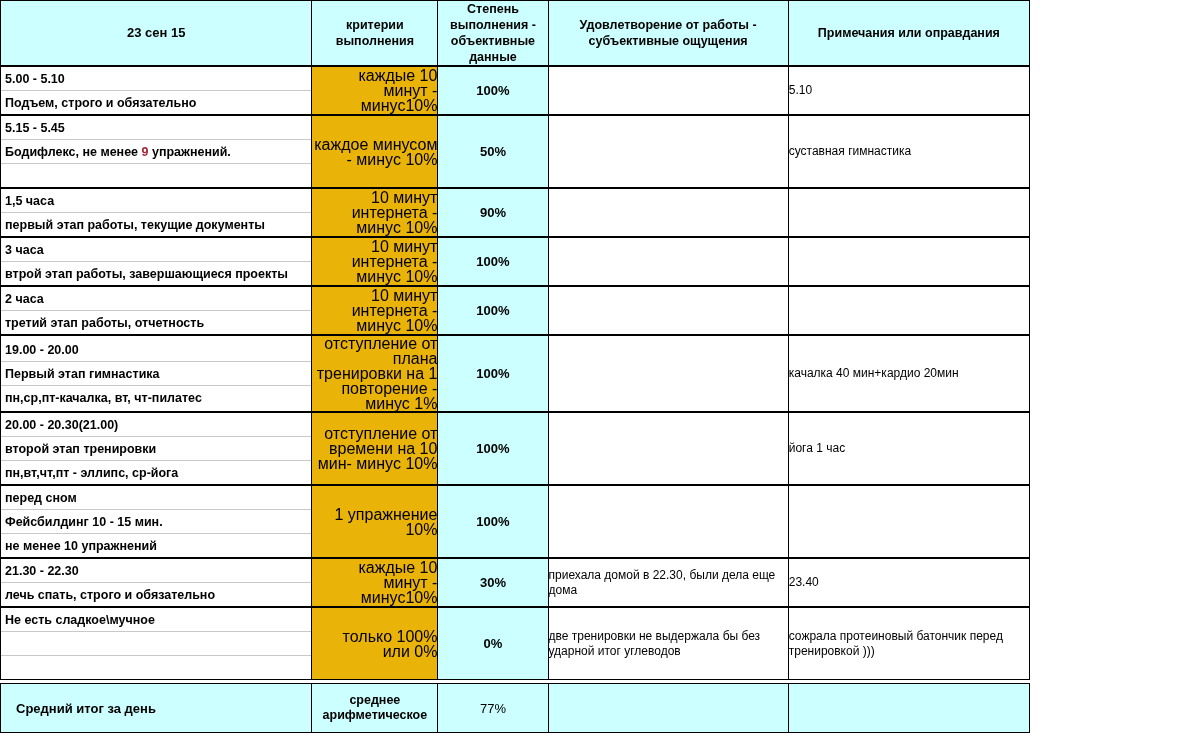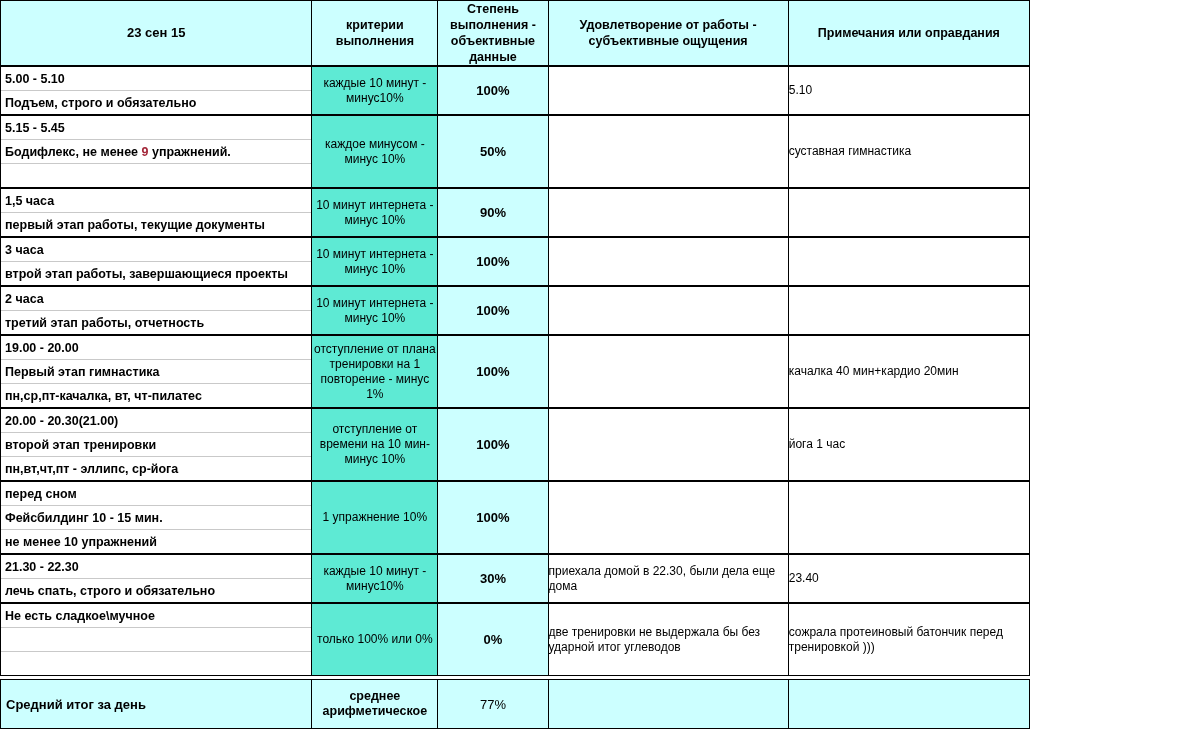--- a/index.html
+++ b/index.html
@@ -66,23 +66,23 @@
     border-bottom: 1px solid #c9c9c9;
     white-space: nowrap;
     overflow: hidden;
   }
   .task .ln:last-child { border-bottom: none; }
   .task .ln.blank { color: transparent; }
   .red { color: #a32638; }
 
   
   .crit {
-    background: #5eead4;
-    text-align: center;
-    font-size: 12px;
+    background: #eab308;
+    text-align: right;
+    font-size: 16px;
     line-height: 15px;
     padding: 3px 4px;
     font-weight: normal;
   }
   
   .deg {
     background: #ccffff;
     text-align: center;
     font-weight: bold;
     font-size: 13px;
@@ -102,21 +102,21 @@
   
   .foot td {
     background: #ccffff;
     border: 1px solid #000000;
     border-top: 2px solid #000000;
     height: 48px;
   }
   .foot .f-task {
     font-weight: bold;
     font-size: 13px;
-    padding-left: 5px;
+    padding-left: 15px;
     text-align: left;
   }
   .foot .f-crit {
     font-weight: bold;
     font-size: 12.5px;
     line-height: 15px;
     text-align: center;
   }
   .foot .f-deg {
     font-weight: normal;

